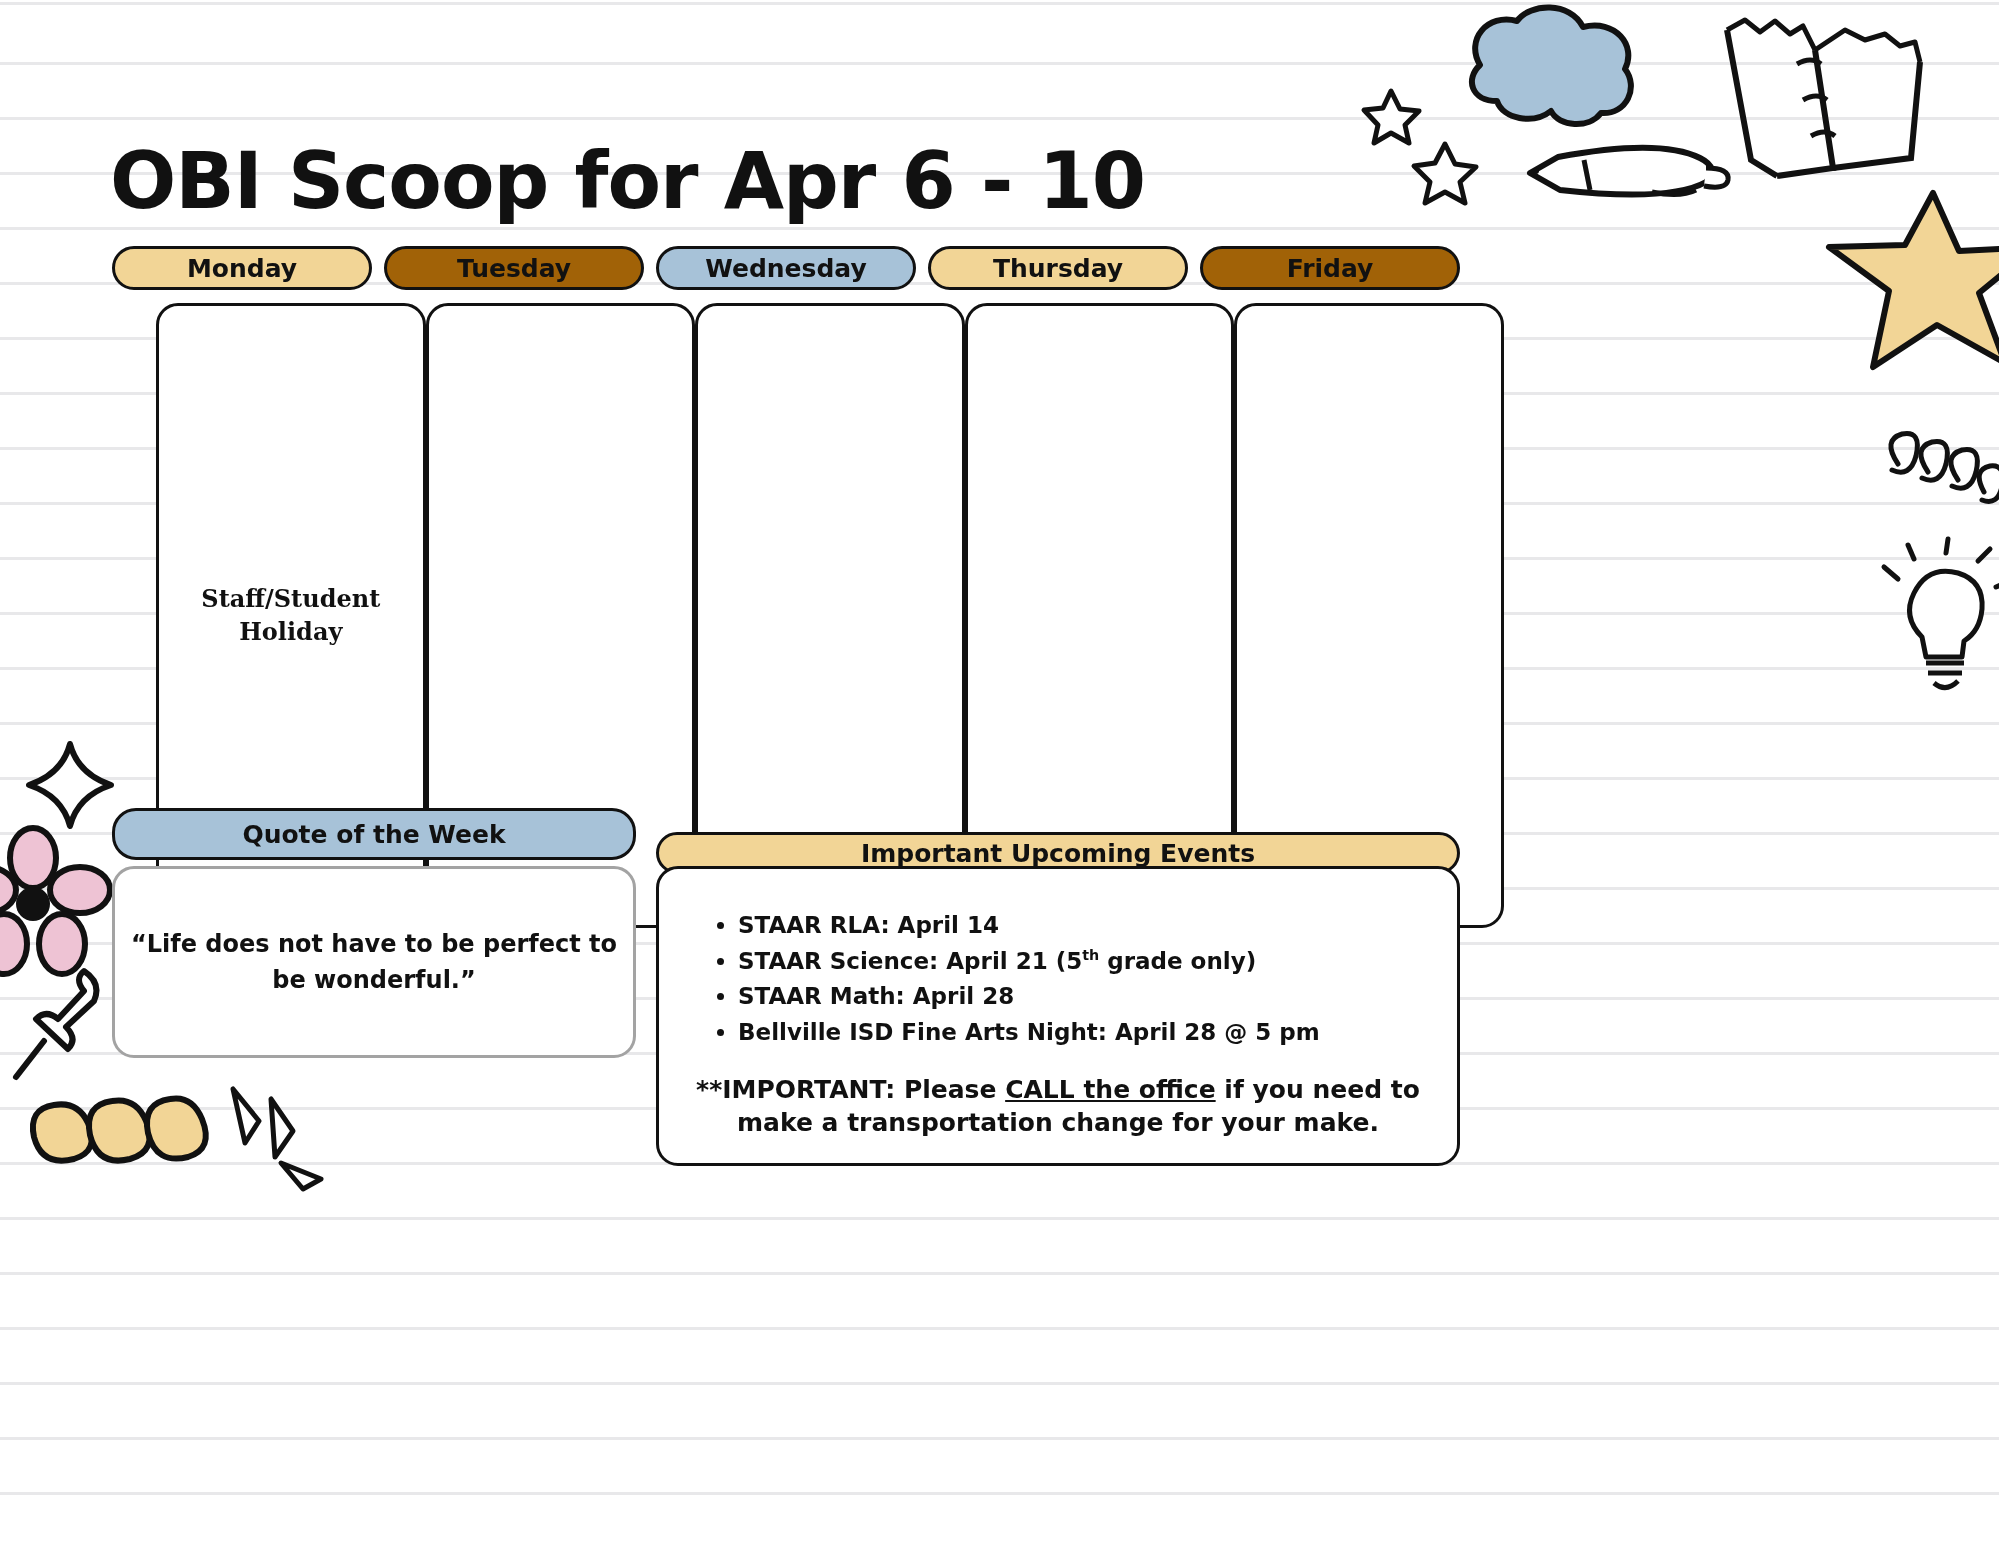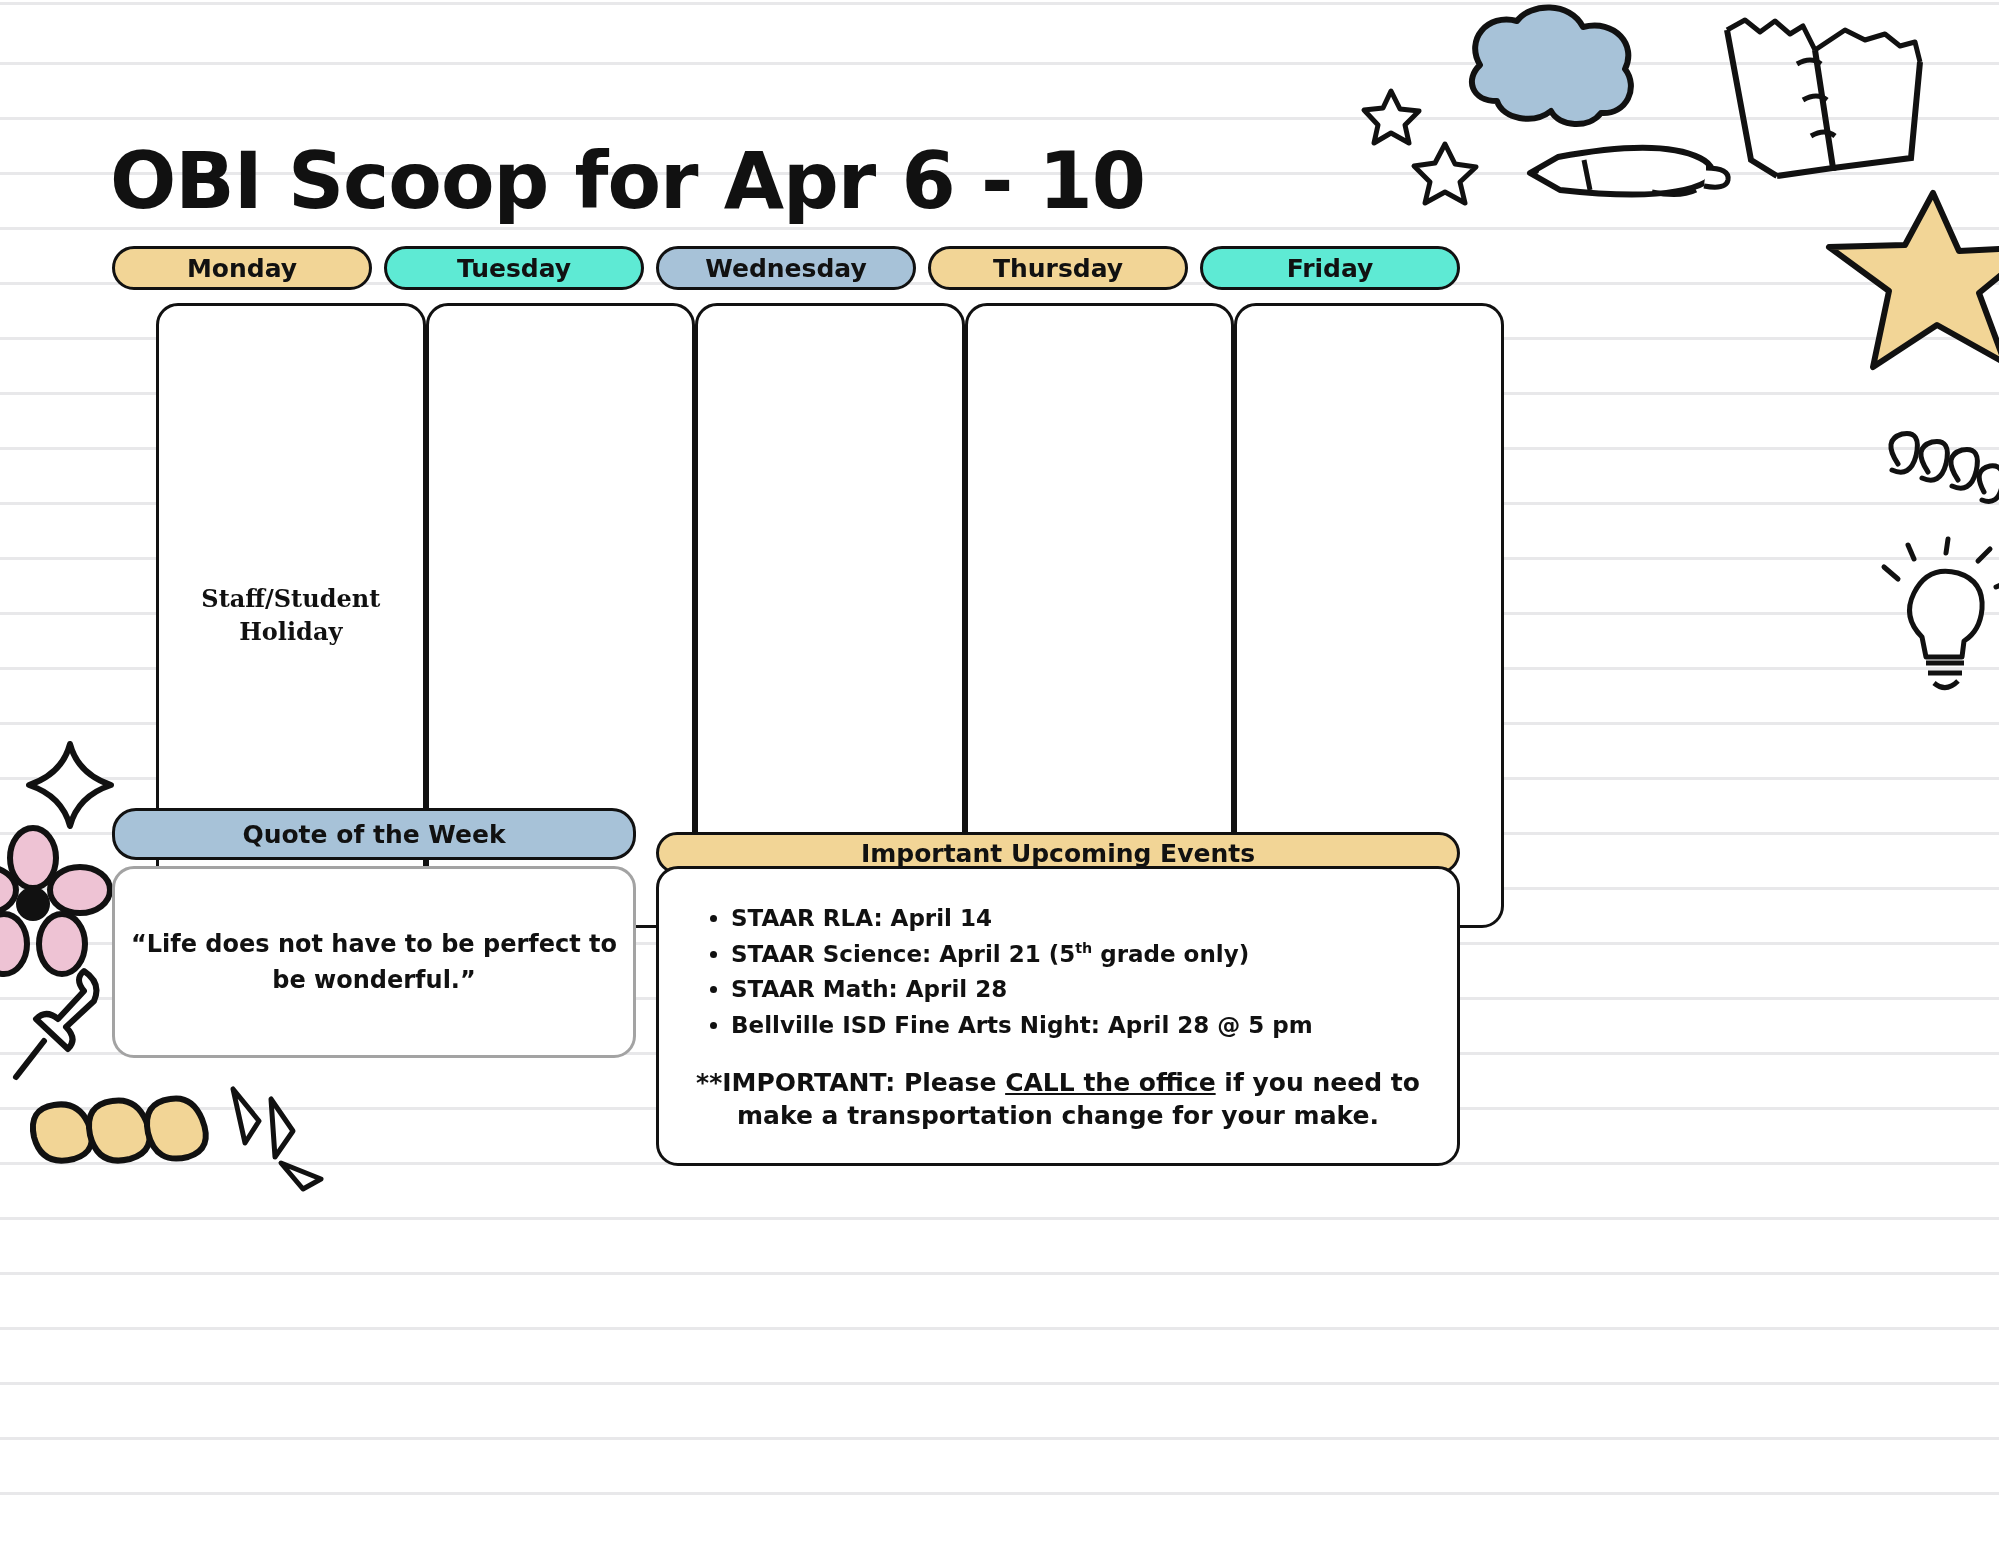--- a/index.html
+++ b/index.html
@@ -46,21 +46,21 @@
   .pill{
     flex:1;
     border:3px solid #111;
     border-radius:24px;
     display:flex;align-items:center;justify-content:center;
     font-size:25px;font-weight:bold;color:#111;
     font-family:"DejaVu Sans", sans-serif;
     box-sizing:border-box;
   }
   .c-gold{background:#f2d596;}
-  .c-pink{background:#5eead4;}
+  .c-pink{background:#a16207;}
   .c-blue{background:#a7c2d8;}
 
   
   .day-cells{
     position:absolute;left:112px;top:303px;
     width:1348px;height:625px;
     display:flex;padding-left:44px;
   }
   .cell{
     flex:1;
@@ -102,21 +102,21 @@
     font-family:"DejaVu Sans", sans-serif;
   }
   .events-box{
     position:absolute;left:656px;top:866px;
     width:804px;height:300px;
     border:3px solid #111;border-radius:22px;
     background:#fff;box-sizing:border-box;
     padding:24px 30px 18px 30px;
   }
   .events-list{
-    margin:8px;padding:0 0 0 34px;
+    margin:15px;padding:0 0 0 34px;
     list-style:disc;
   }
   .events-list li{
     font-size:23px;font-weight:bold;color:#111;
     line-height:1.55;
     font-family:"DejaVu Sans", sans-serif;
   }
   sup{font-size:0.62em;vertical-align:super;}
   .important-note{
     margin-top:22px;

